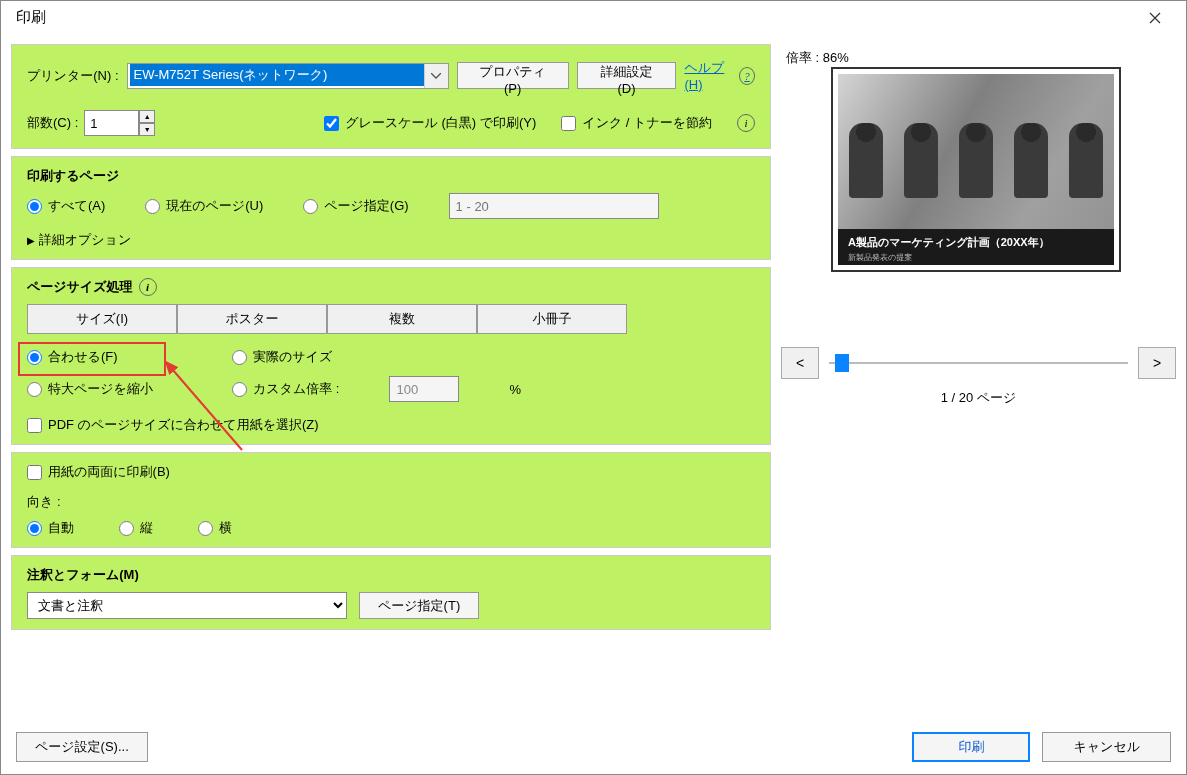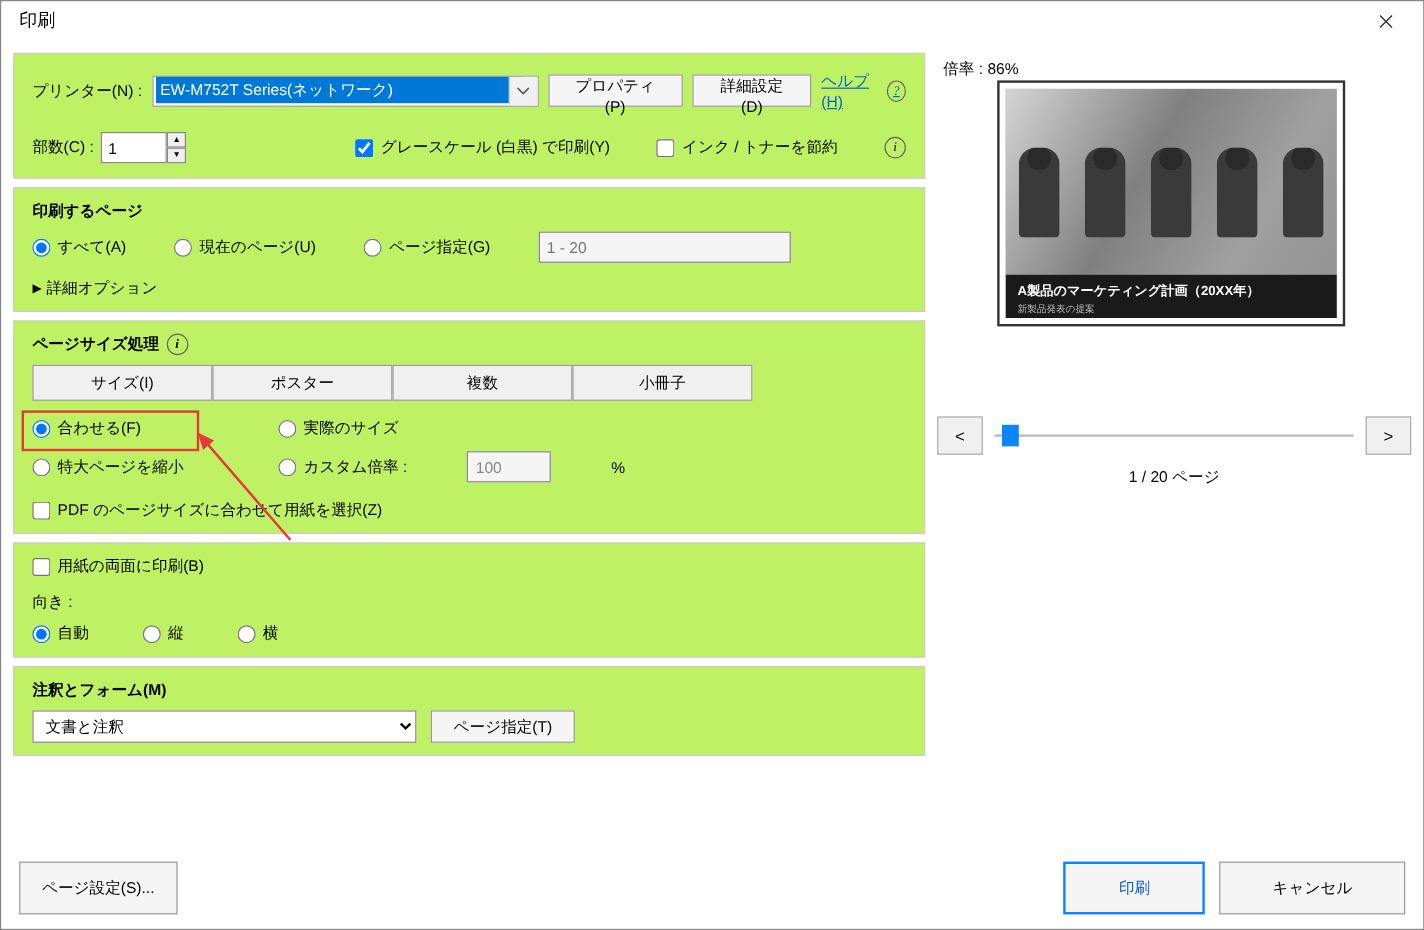--- a/index.html
+++ b/index.html
@@ -50,21 +50,21 @@
 .preview-bar { position: absolute; bottom: 0; left: 0; right: 0; height: 36px; background: #1a1a1a; color: #fff; padding: 6px 10px; }
 .preview-title { font-size: 11px; font-weight: bold; }
 .preview-sub { font-size: 8px; color: #bbb; margin-top: 2px; }
 .nav-row { display: flex; align-items: center; gap: 10px; margin-top: 75px; }
 .nav-btn { width: 38px; height: 32px; border: 1px solid #aaa; background: #f0f0f0; cursor: pointer; font-size: 14px; }
 .slider-wrap { flex: 1; position: relative; height: 30px; display: flex; align-items: center; }
 .slider-track { flex: 1; height: 2px; background: #bbb; position: relative; }
 .slider-thumb { position: absolute; left: 2%; top: -8px; width: 14px; height: 18px; background: #0a84ff; }
 .page-counter { text-align: center; margin-top: 10px; }
 .footer { position: absolute; bottom: 0; left: 0; right: 0; display: flex; align-items: center; padding: 12px 15px; border-top: 0; }
-.footer .btn { height: 44px; }
+.footer .btn { height: 30px; }
 .footer-right { margin-left: auto; display: flex; gap: 12px; }
 .btn-primary { border: 2px solid #0a84ff; color: #0a5bcc; padding: 0 44px; }
 .scale-label { margin-left: 5px; }
 .sec-pagesize { position: relative; }
 </style>
 </head>
 <body>
 
 <div class="dialog">
   <div class="titlebar">
@@ -92,21 +92,21 @@
               </span>
             </div>
           </div>
           <button class="btn">プロパティ(P)</button>
           <button class="btn">詳細設定(D)</button>
           <a class="help-link">
             <span>ヘルプ(H)</span>
             <span class="info-icon">?</span>
           </a>
         </div>
-        <div class="row" style="margin-top: 18px; gap: 39px;">
+        <div class="row" style="margin-top: 18px; gap: 25px;">
           <div class="row" style="gap: 6px;">
             <span class="label">部数(C) :</span>
             <div class="spinbox">
               <input type="text" value="1" style="">
               <div class="spin-btns">
                 <button>▲</button>
                 <button>▼</button>
               </div>
             </div>
           </div>
@@ -258,16 +258,16 @@
         <button class="nav-btn">&gt;</button>
       </div>
       <div class="page-counter">1 / 20 ページ</div>
     </div>
   </div>
 
   <div class="footer">
     <button class="btn">ページ設定(S)...</button>
     <div class="footer-right">
       <button class="btn btn-primary">印刷</button>
-      <button class="btn" style="padding:0 43px">キャンセル</button>
+      <button class="btn" style="padding:0 30px">キャンセル</button>
     </div>
   </div>
 </div>
 
 </body></html>

